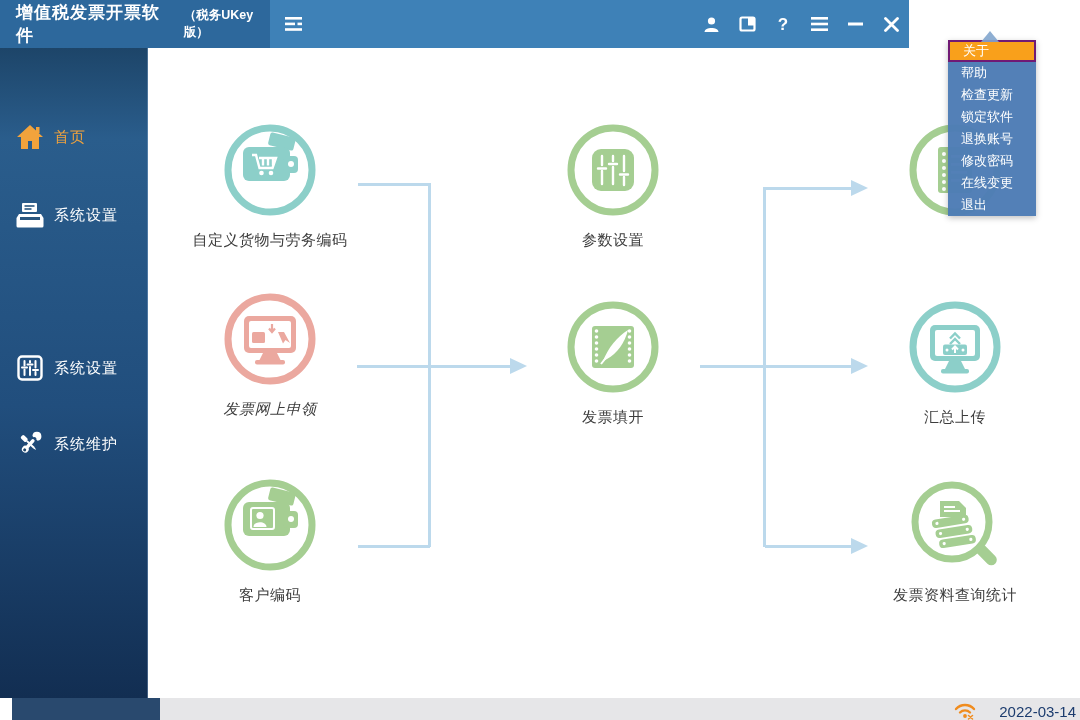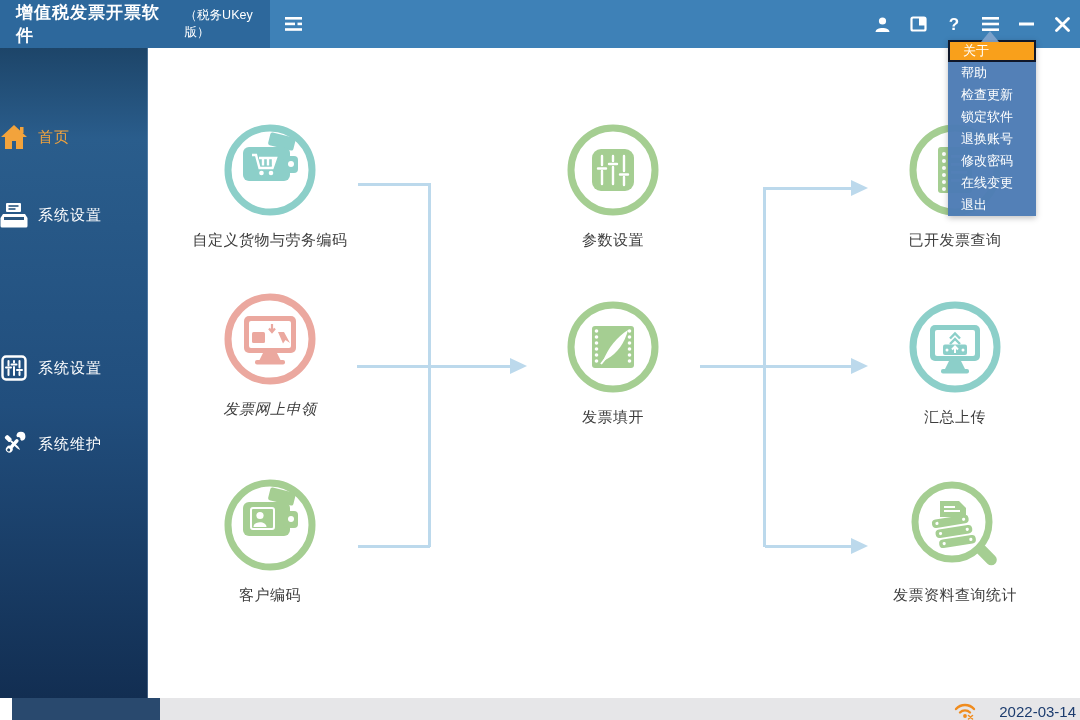--- a/index.html
+++ b/index.html
@@ -1,44 +1,44 @@
 <!DOCTYPE html>
 <html><head>
 <meta charset="utf-8">
 <style>
   * { margin:0; padding:0; box-sizing:border-box; }
   body { font-family:"Liberation Sans", sans-serif; background:#888; }
   .app { position:relative; width:1080px; height:720px; background:#fff; overflow:hidden; }
 
   
-  .titlebar { position:absolute; top:0; left:0; width:1080px; height:48px; background:#3e81b7; z-index:40; }
+  .titlebar { position:absolute; top:0; left:0; width:909px; height:48px; background:#3e81b7; z-index:40; }
   .title-left { position:absolute; left:0; top:0; width:270px; height:48px; background:#2d689c;
                 display:flex; align-items:center; padding-left:16px; }
   .app-title { color:#fff; font-size:17px; font-weight:bold; letter-spacing:1px; }
-  .app-subtitle { color:#fff; font-size:12.5px; font-weight:normal; margin-left:20px; }
+  .app-subtitle { color:#fff; font-size:12.5px; font-weight:bold; margin-left:20px; }
   .collapse-btn { position:absolute; left:283px; top:16px; width:22px; height:16px; cursor:pointer; }
   .tb-actions { position:absolute; right:0; top:0; height:48px; display:flex; align-items:center; }
   .tb-btn { width:36px; height:48px; display:flex; align-items:center; justify-content:center; cursor:pointer; }
   .tb-btn svg { display:block; }
 
   
   .menu-notch { position:absolute; left:981px; top:31px; width:0; height:0; z-index:55;
                 border-left:9px solid transparent; border-right:9px solid transparent;
                 border-bottom:11px solid rgba(130,165,205,0.9); }
   .dropdown { position:absolute; left:948px; top:40px; width:88px; z-index:50;
               background:rgba(77,124,181,0.97); box-shadow:0 2px 6px rgba(0,0,0,0.25); }
   .menu-item { height:22px; line-height:22px; padding-left:13px; font-size:13px; color:#fff;
                cursor:pointer; white-space:nowrap; }
-  .menu-item.highlighted { background:#f9a01b; border:2px solid #0f172a; line-height:18px; }
+  .menu-item.highlighted { background:#f9a01b; border:2px solid #701a75; line-height:18px; }
 
   
   .sidebar { position:absolute; left:0; top:48px; width:148px; height:650px; z-index:10;
              background:linear-gradient(180deg,#1d4569 0%,#2a5d8c 14%,#214e7d 55%,#122e52 100%);
              border-right:1px solid rgba(160,190,220,0.35); }
-  .side-item { position:absolute; left:0; width:148px; height:44px; display:flex; align-items:center;
+  .side-item { position:absolute; left:16px; width:148px; height:44px; display:flex; align-items:center;
                cursor:pointer; }
   .side-item .s-icon { width:28px; height:28px; display:flex; align-items:center; justify-content:center; }
   .side-item .s-label { color:#fff; font-size:15px; margin-left:10px; letter-spacing:1px; }
   .side-item.active .s-label { color:#f2a33c; }
 
   
   .main { position:absolute; left:148px; top:48px; width:932px; height:650px; background:#fff; }
 
   .feat { position:absolute; width:220px; text-align:center; cursor:pointer; z-index:5; }
   .feat svg { display:block; margin:0 auto; }
@@ -243,21 +243,20 @@
           <circle cx="37" cy="46" r="2"></circle>
         <circle cx="37" cy="53" r="2"></circle>
           <circle cx="37" cy="60" r="2"></circle>
           <circle cx="37" cy="67" r="2"></circle>
         <rect x="44" y="33" width="16" height="2.5"></rect>
           <rect x="44" y="41" width="16" height="2.5"></rect>
         <rect x="44" y="49" width="16" height="2.5"></rect>
           <rect x="44" y="57" width="10" height="2.5"></rect>
       </g>
     </svg>
-    <div class="f-label">已开发票查询</div>
   </div>
 
   <div class="feat" style="left:160px; top:291px;font-style:italic;">
     <svg width="96" height="96" viewBox="0 0 96 96">
       <circle cx="48" cy="48" r="42" fill="#fff" stroke="#eba89f" stroke-width="7"></circle>
       <rect x="22" y="25" width="52" height="37" rx="5" fill="#eba89f"></rect>
       <rect x="27" y="30" width="42" height="27" rx="2" fill="#fff"></rect>
       <path d="M41 62 h14 l4 8 h-22 z" fill="#eba89f"></path>
       <rect x="33" y="69" width="30" height="4.5" rx="2" fill="#eba89f"></rect>
       <rect x="30" y="41" width="13" height="11" rx="1.5" fill="#eba89f"></rect>

